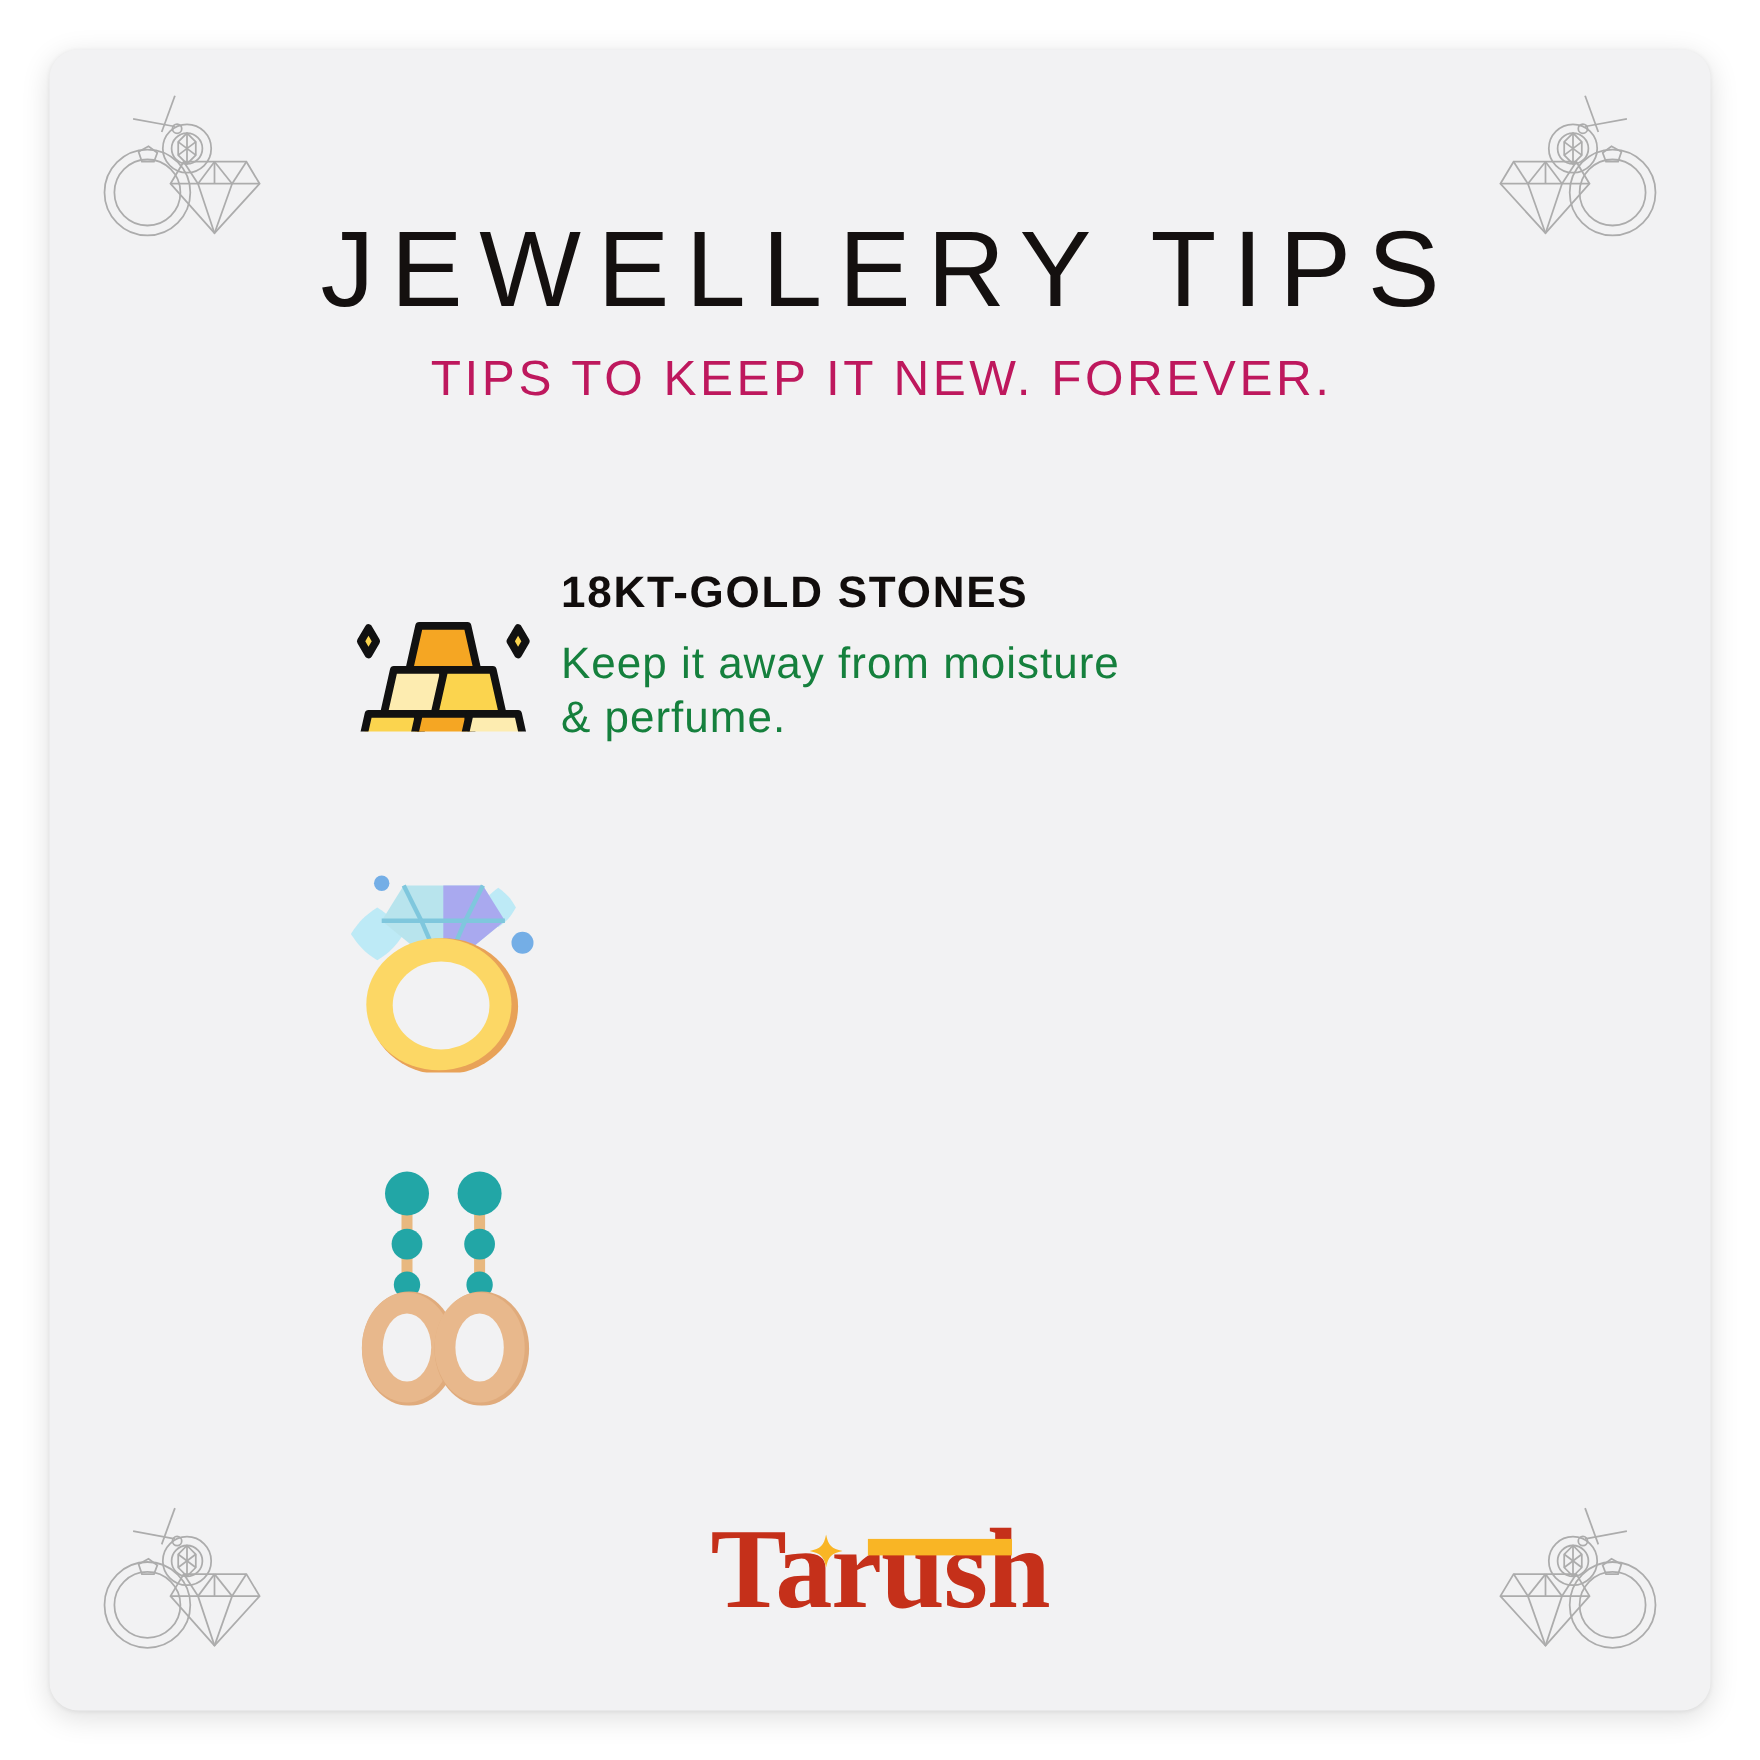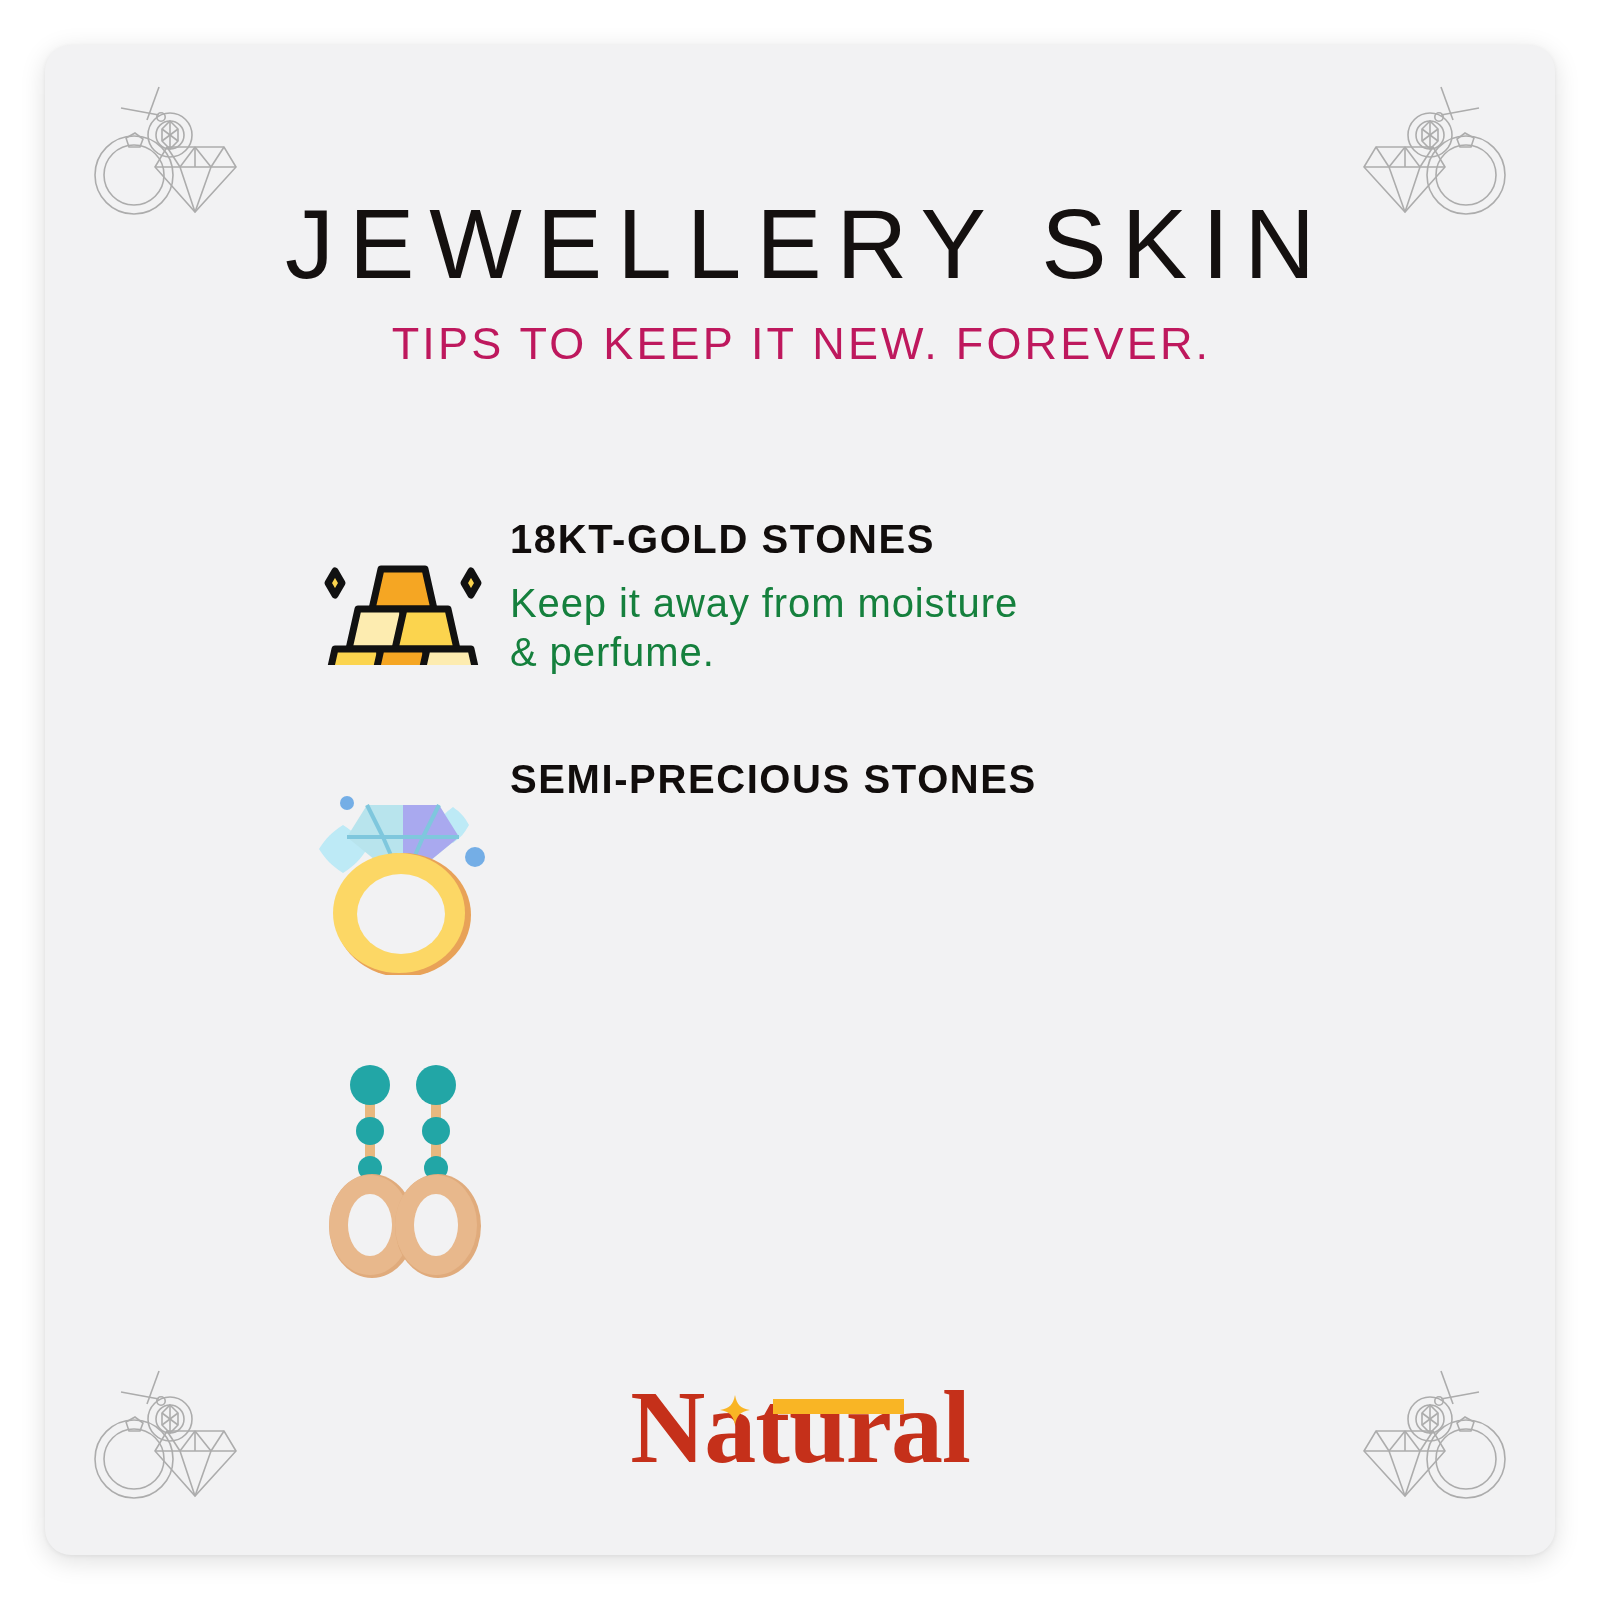--- a/index.html
+++ b/index.html
@@ -299,21 +299,21 @@
           <line x1="101" y1="92" x2="116" y2="137"></line>
           <line x1="132" y1="92" x2="116" y2="137"></line>
           <line x1="101" y1="92" x2="116" y2="72"></line>
           <line x1="132" y1="92" x2="116" y2="72"></line>
           <line x1="116" y1="72" x2="116" y2="92"></line>
         </g>
       </svg>
     </div>
 
     <div class="header">
-      <h1 class="title">JEWELLERY SKIN</h1>
+      <h1 class="title">JEWELLERY TIPS</h1>
       <p class="subtitle">TIPS TO KEEP IT NEW. FOREVER.</p>
     </div>
 
     <div class="tips">
 
       <div class="tip">
         <div class="tip-icon">
           <svg width="200" height="140" viewBox="0 0 200 140">
             <g stroke="#111111" stroke-width="7" stroke-linejoin="round" stroke-linecap="round">
 
@@ -363,21 +363,20 @@
             </g>
 
             <g>
               <ellipse cx="100" cy="150" rx="68" ry="62" fill="#e8a258"></ellipse>
               <ellipse cx="96" cy="148" rx="66" ry="60" fill="#fcd765"></ellipse>
               <ellipse cx="98" cy="149" rx="44" ry="40" fill="#f2f2f3"></ellipse>
             </g>
           </svg>
         </div>
         <div class="tip-text">
-          <h2 class="tip-head">SEMI-PRECIOUS STONES</h2>
         </div>
       </div>
 
       <div class="tip">
         <div class="tip-icon">
           <svg width="200" height="215" viewBox="0 0 200 215">
 
             <g>
               <rect x="62" y="18" width="10" height="94" fill="#e8b87f"></rect>
               <circle cx="67" cy="22" r="20" fill="#22a6a6"></circle>
@@ -404,18 +403,18 @@
     </div>
 
     <div class="footer">
       <div class="logo-wrap">
         <div class="logo-bar"></div>
         <div class="logo-star">
           <svg width="30" height="30" viewBox="0 0 30 30">
             <path d="M15 0 C17 10 20 13 30 15 C20 17 17 20 15 30 C13 20 10 17 0 15 C10 13 13 10 15 0 Z" fill="#f9b525"></path>
           </svg>
         </div>
-        <p class="logo">Natural</p>
+        <p class="logo">Tarush</p>
       </div>
     </div>
 
   </div>
 </div>
 
 </body></html>

